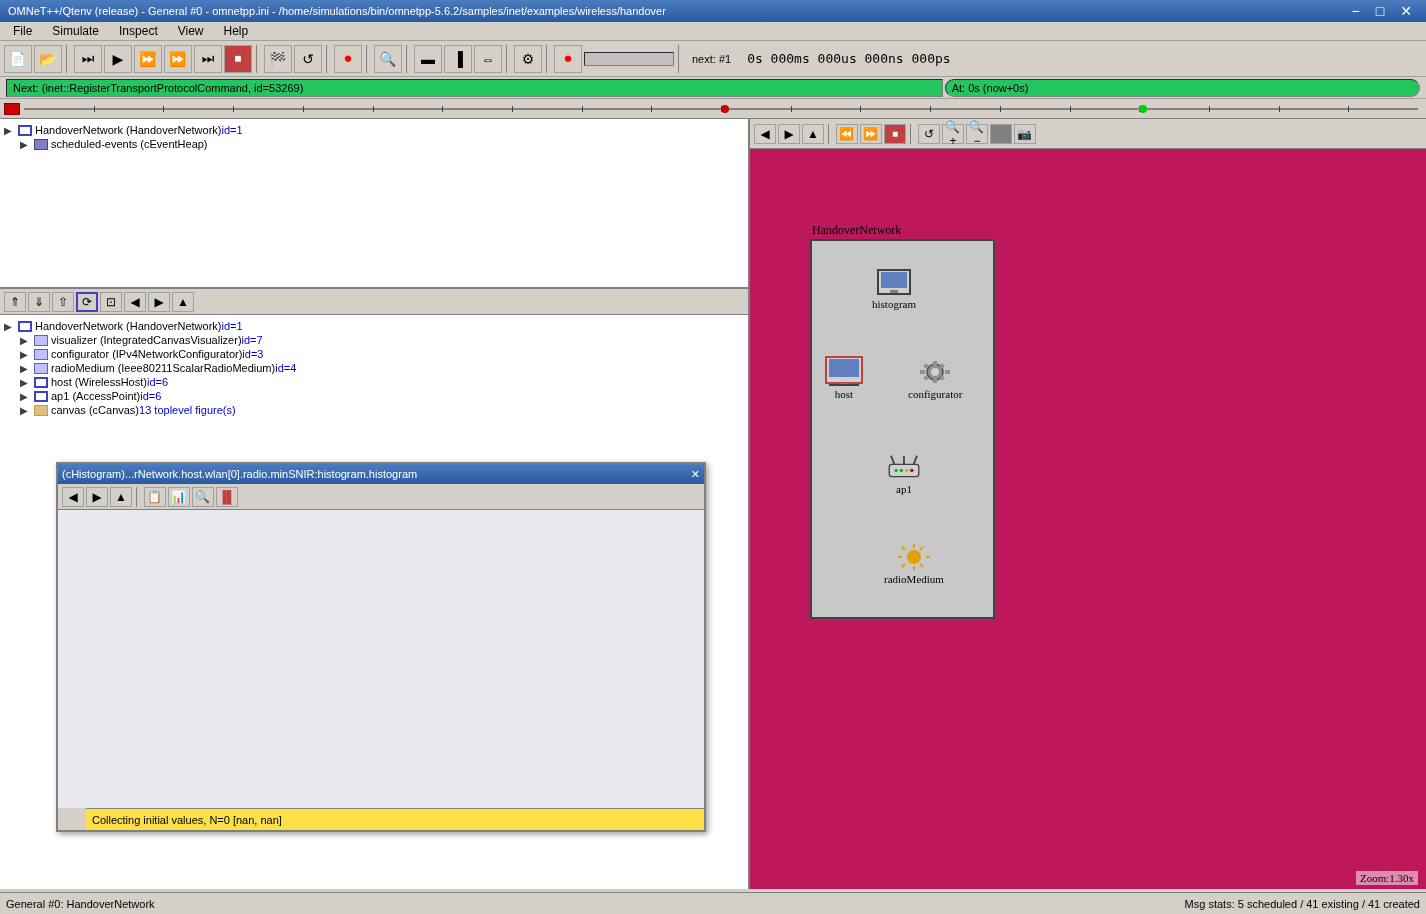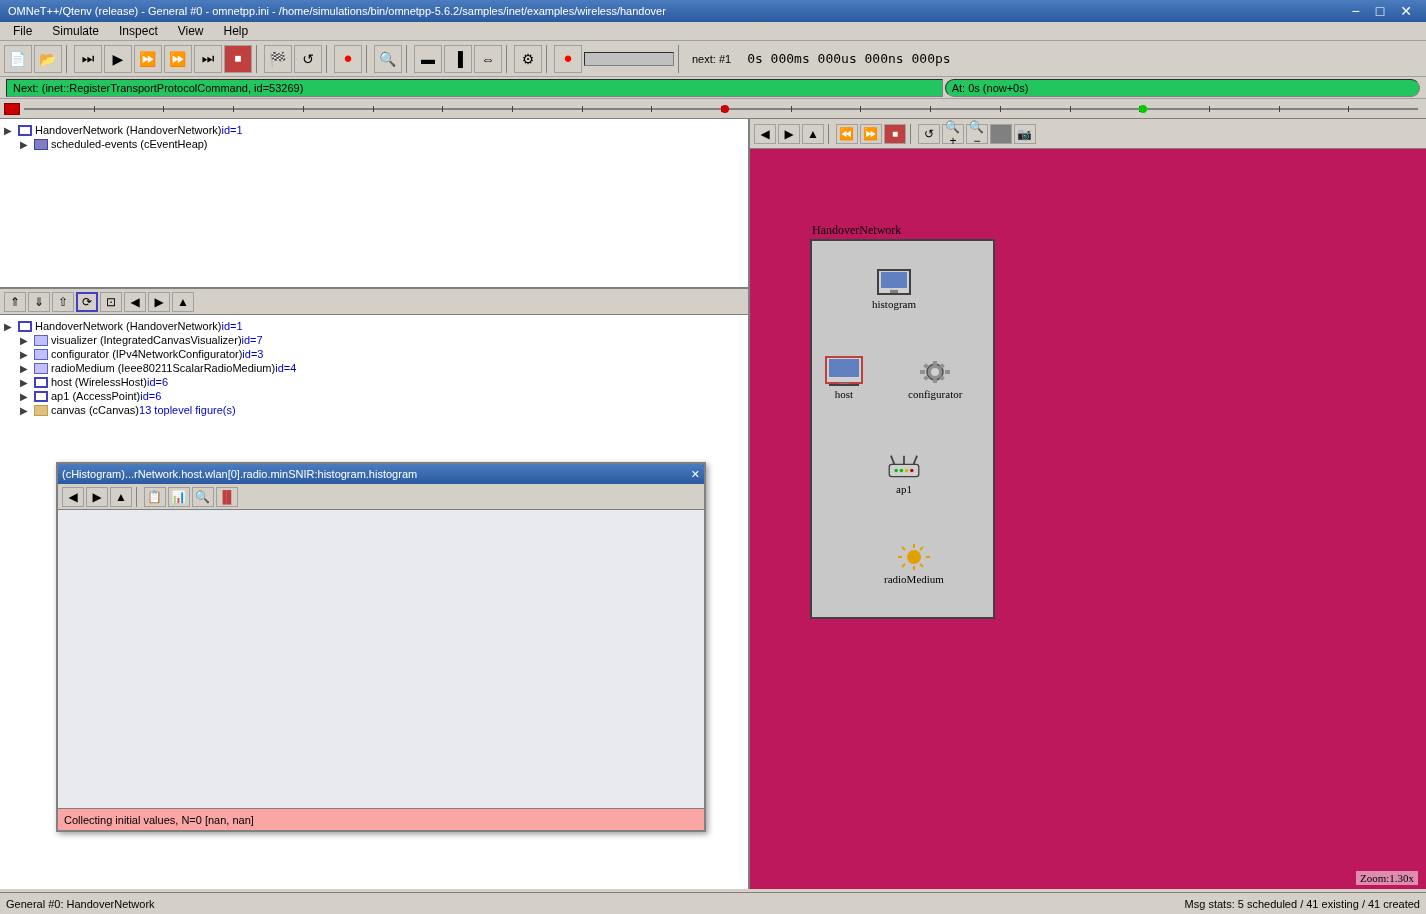--- a/index.html
+++ b/index.html
@@ -220,26 +220,27 @@
       padding: 0 4px;
       gap: 2px;
     }
     #hist-content {
       background: #e8eaf0;
       flex: 1;
       height: calc(100% - 70px);
     }
     #hist-statusbar {
       height: 22px;
-      background: #fca5a5;
+      background: #fde047;
       border-top: 1px solid #808080;
       display: flex;
       align-items: center;
       padding: 8px 6px;
       font-size: 11px;
+      margin-left: 28px;
     }
 
     
     #right-panel {
       flex: 1;
       display: flex;
       flex-direction: column;
       background: #6ab04c;
       position: relative;
     }

